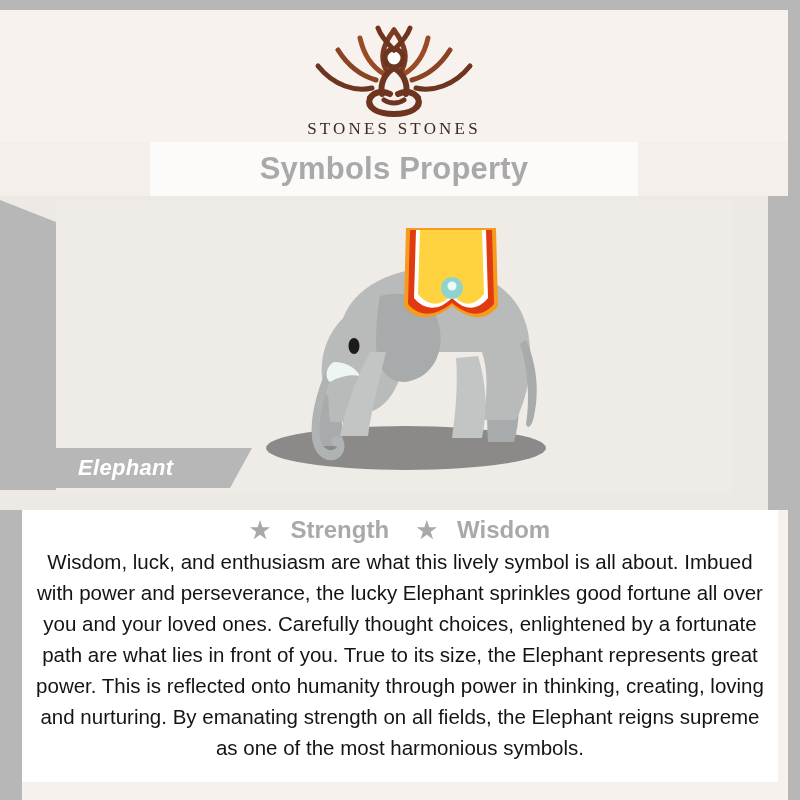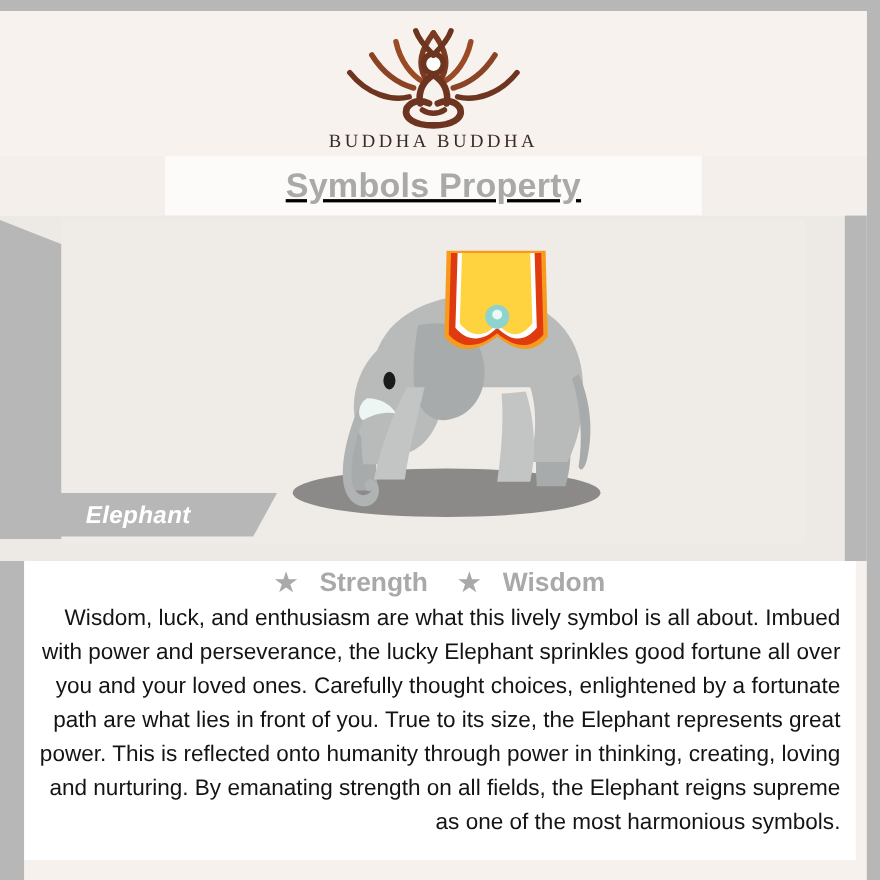--- a/index.html
+++ b/index.html
@@ -71,21 +71,20 @@
     background: #f4efeb;
   }
   .title-band {
     position: absolute;
     left: 150px; top: 142px;
     width: 488px; height: 54px;
     background: #fdfbfa;
     display: flex;
     align-items: center;
     justify-content: center;
-    text-decoration: underline;
   }
   .title-text {
     font-size: 31px;
     font-weight: bold;
     color: #a9a9a9;
     letter-spacing: 0.2px;
   }
 
   
   .panel {
@@ -158,21 +157,21 @@
     color: #a9a9a9;
     white-space: nowrap;
   }
   .traits .star { font-size: 23px; }
   .traits .gap { display: inline-block; width: 14px; }
   .desc {
     margin: 2px 14px 0 14px;
     font-size: 20.5px;
     line-height: 31px;
     color: #141414;
-    text-align: right;
+    text-align: center;
     font-weight: 500;
   }
 
   
   .bottom-strip {
     position: absolute;
     left: 22px; top: 782px;
     width: 756px; height: 18px;
     background: #f6f1ed;
   }
@@ -213,21 +212,21 @@
           <path d="M90 54 C 80 60, 76 70, 78 80"></path>
           <path d="M90 54 C 100 60, 104 70, 102 80"></path>
 
           <path d="M66 84 C 62 94, 74 100, 90 100 C 106 100, 118 94, 114 84"></path>
           <path d="M66 84 C 70 78, 78 76, 86 80"></path>
           <path d="M114 84 C 110 78, 102 76, 94 80"></path>
 
           <path d="M80 86 C 86 90, 94 90, 100 86" stroke-width="5"></path>
         </g>
       </svg>
-      <span class="brand-text">BUDDHA BUDDHA</span>
+      <span class="brand-text">STONES STONES</span>
     </div>
   </div>
 
   <div class="title-band-bg"></div>
   <div class="title-band">
     <span class="title-text">Symbols Property</span>
   </div>
 
   <div class="panel"></div>
   <div class="panel-inner"></div>

